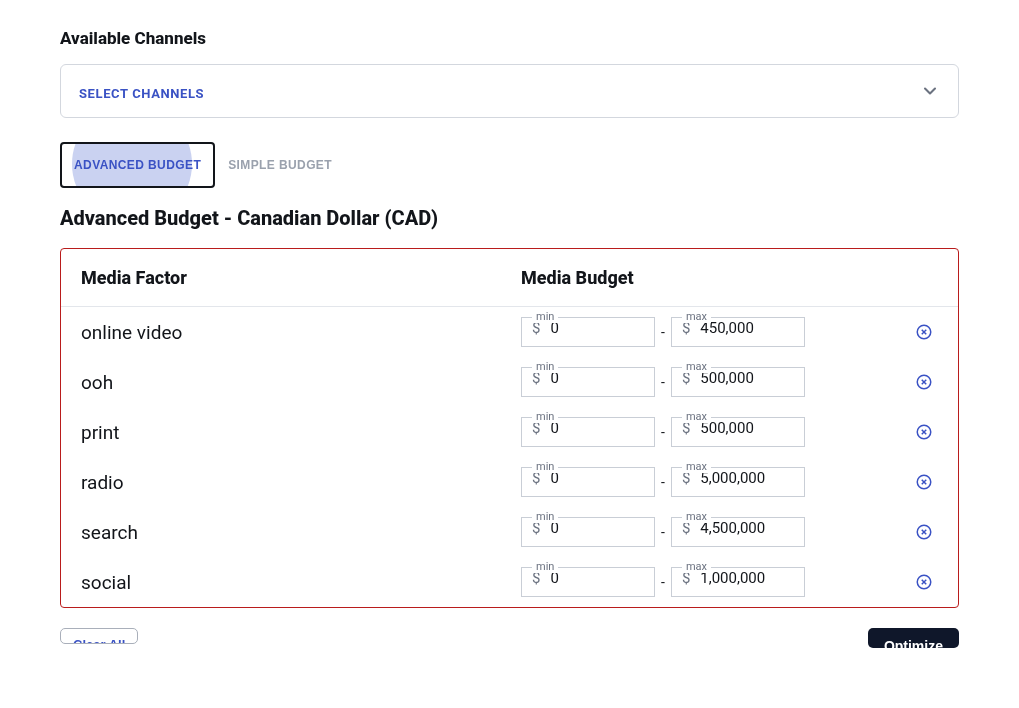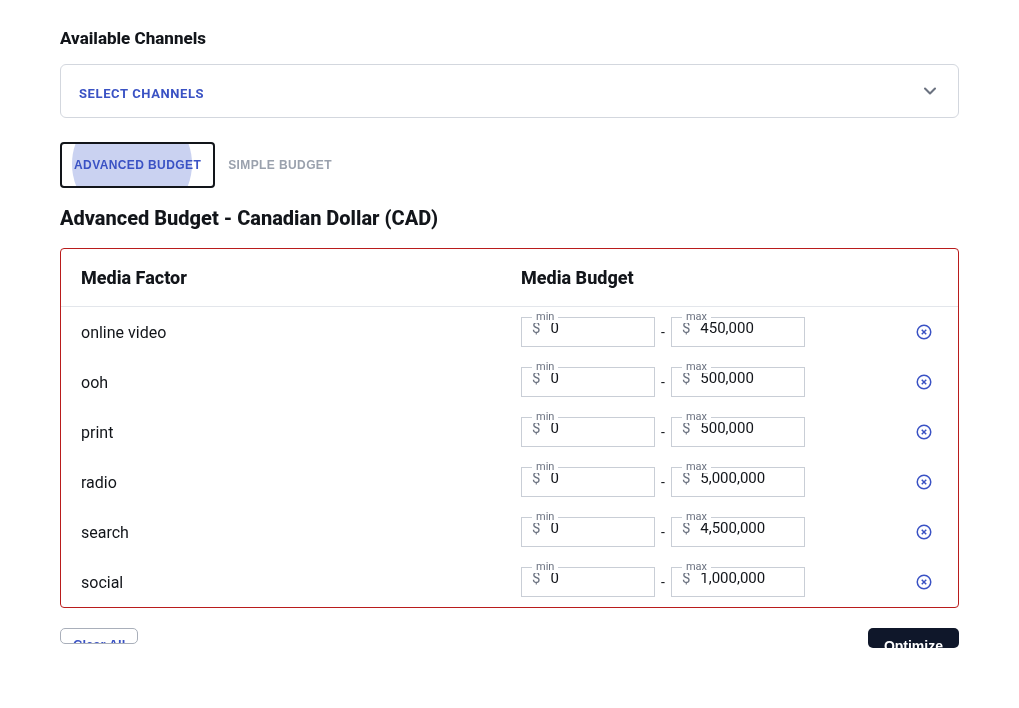--- a/index.html
+++ b/index.html
@@ -101,21 +101,21 @@
   }
   .col-factor { flex: 0 0 440px; }
   .col-budget { flex: 1; }
   .row {
     display: flex;
     align-items: center;
     padding: 10px 20px;
   }
   .row .factor {
     flex: 0 0 440px;
-    font-size: 16px;
+    font-size: 19px;
     color: #12151a;
   }
   .budget-cell {
     flex: 1;
     display: flex;
     align-items: center;
     gap: 6px;
   }
   .field {
     position: relative;

